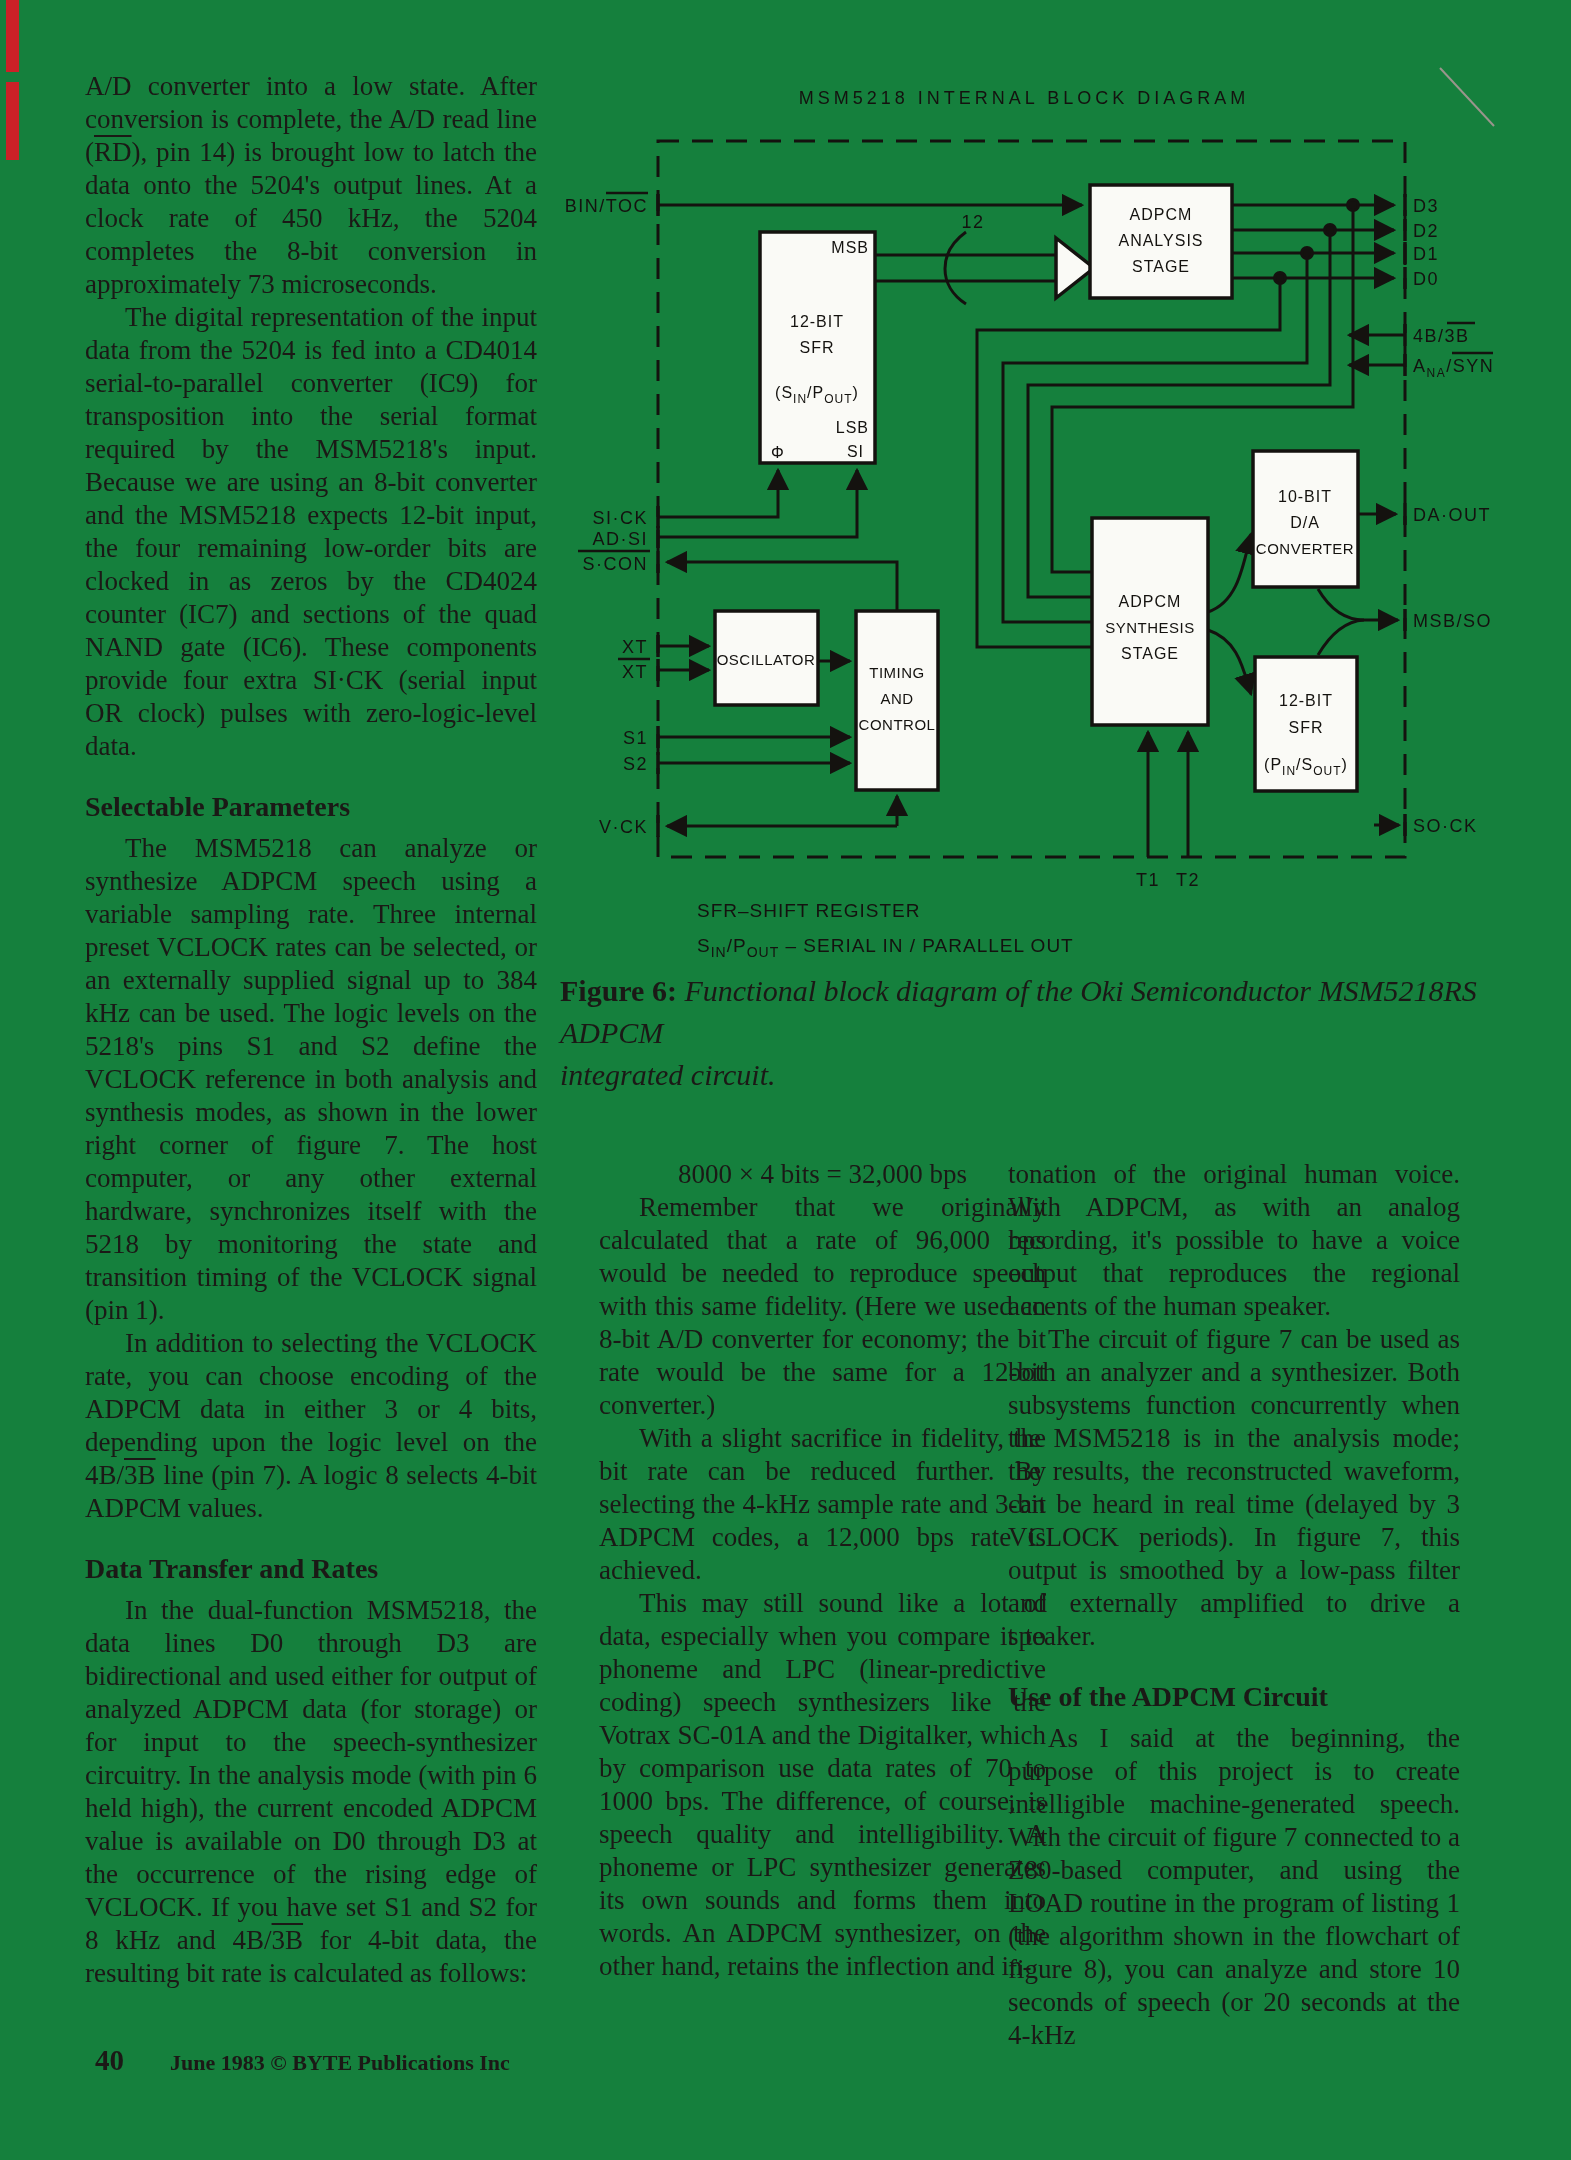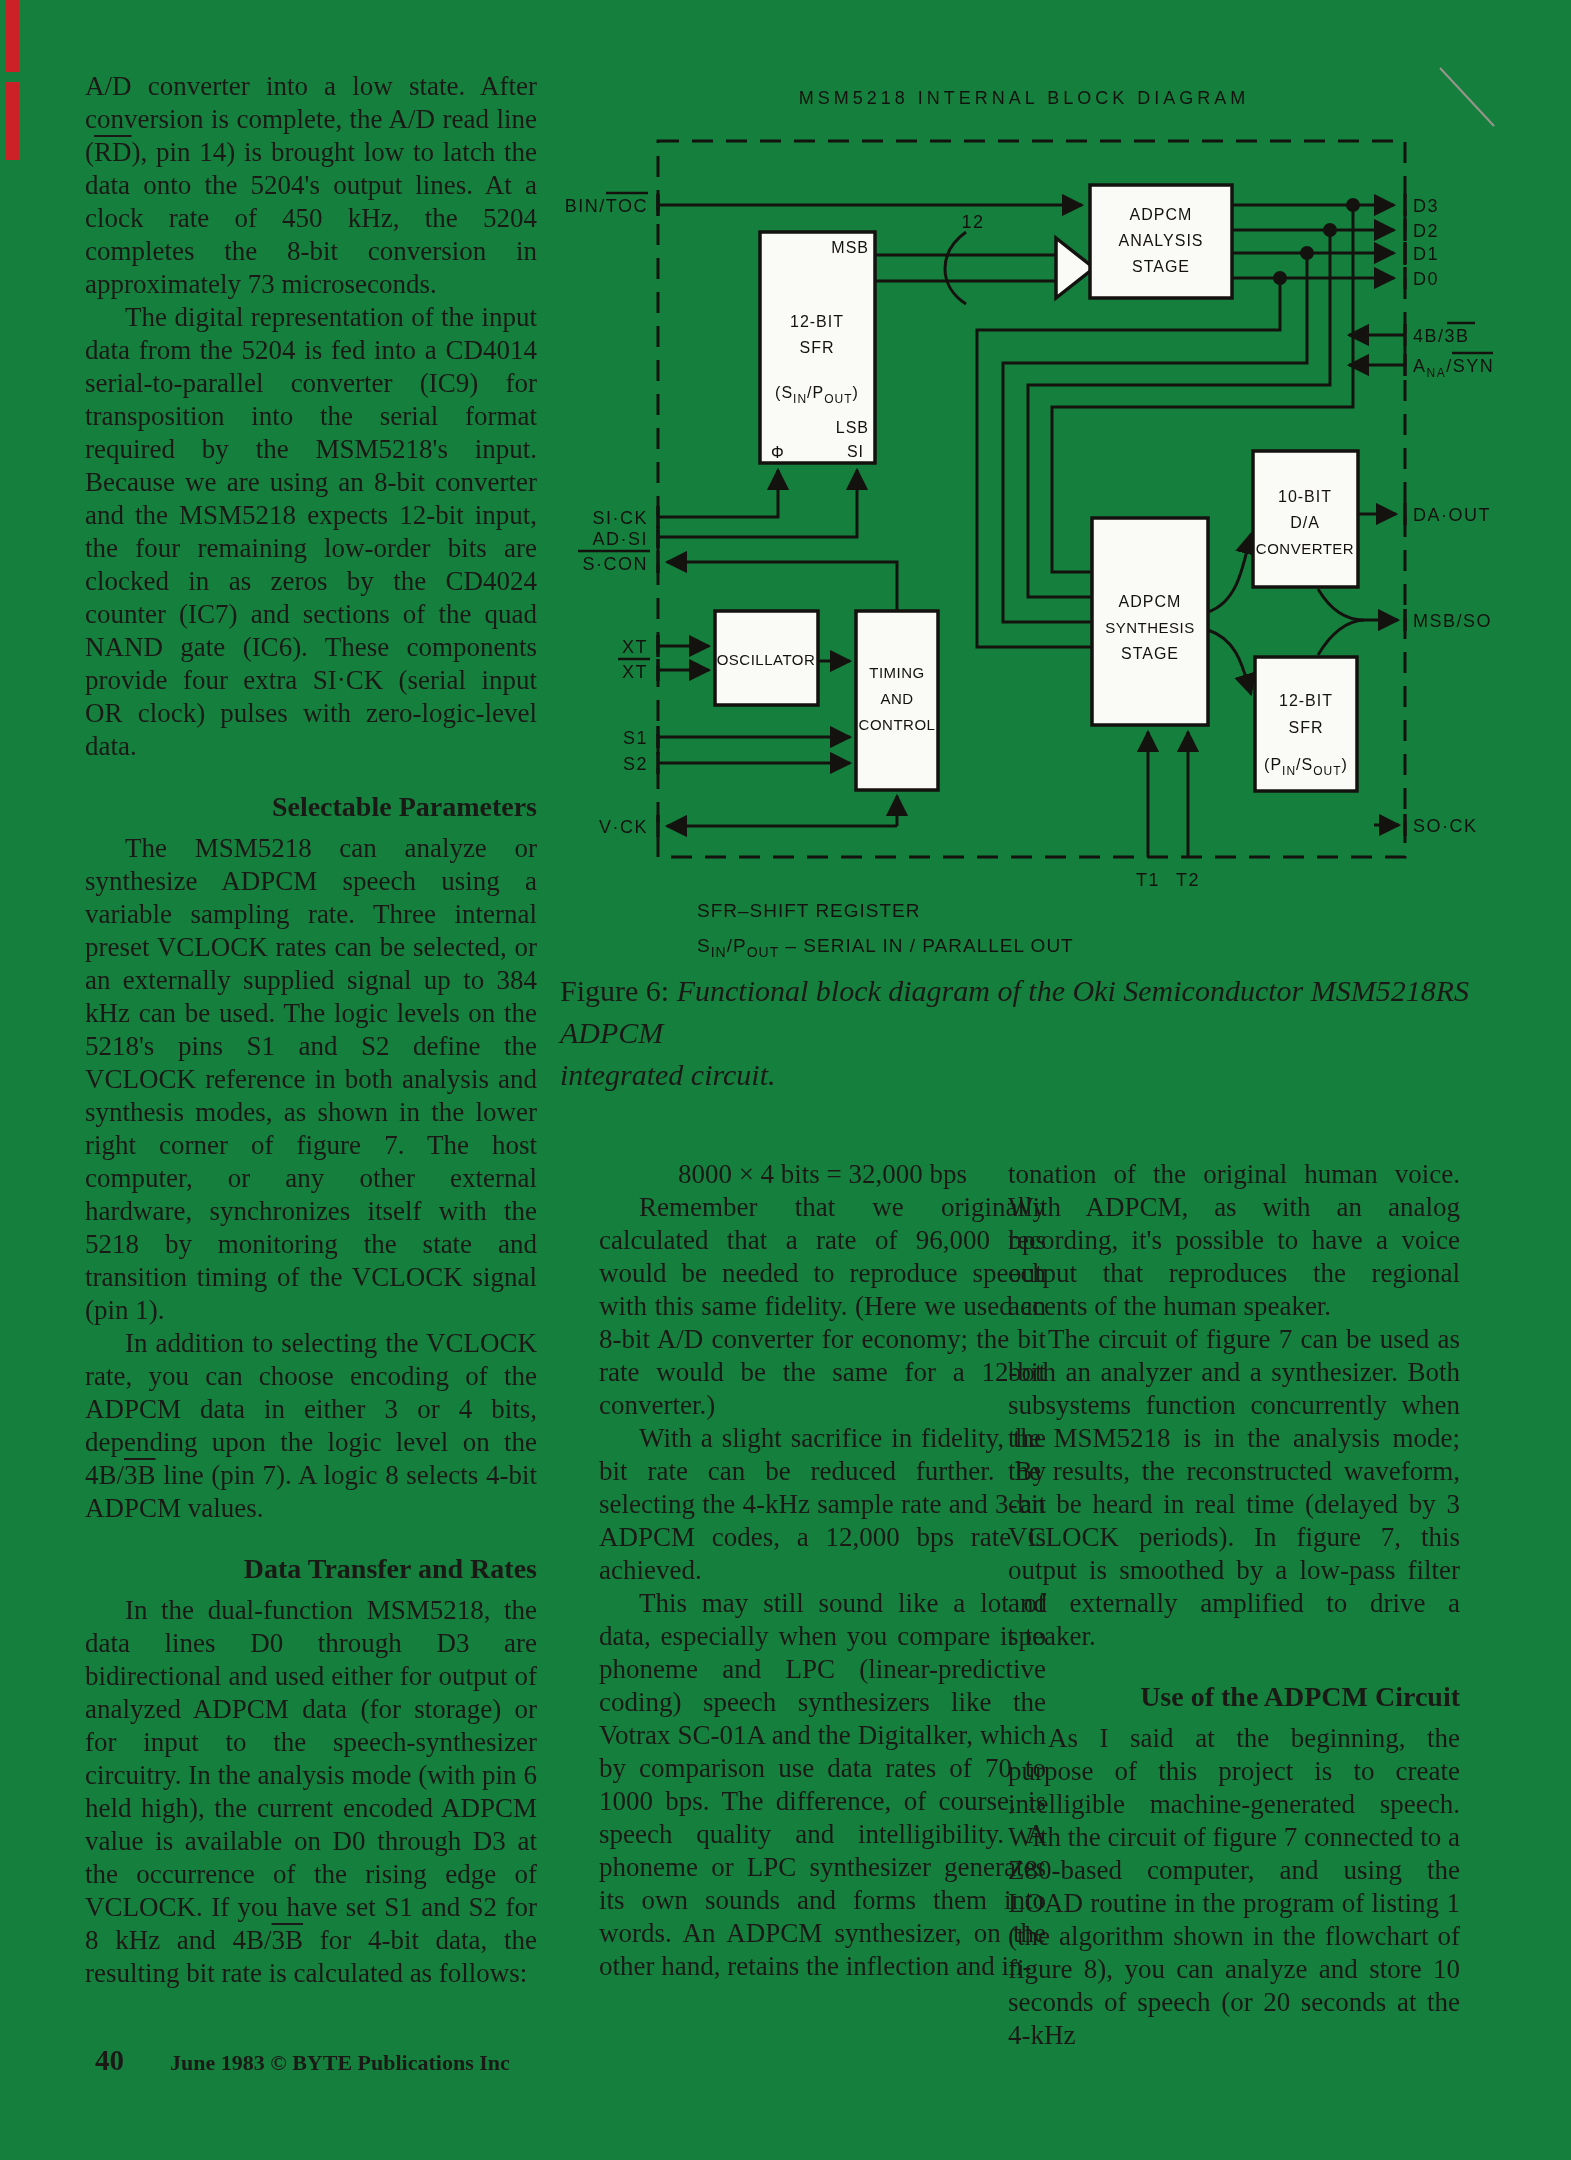--- a/index.html
+++ b/index.html
@@ -2,25 +2,25 @@
 <html><head>
 <meta charset="utf-8">
 <style>
   html,body{margin:0;padding:0;}
   #page{position:relative;width:1571px;height:2160px;background:#15803d;color:#1b1916;
         font-family:"Liberation Serif", serif;overflow:hidden;}
   .redmark{position:absolute;left:6px;width:13px;background:#cb2127;}
   .col{position:absolute;font-size:27px;line-height:33px;text-align:justify;}
   .col p{margin:0;}
   .col p.ind{text-indent:40px;}
-  .col h3{font-size:28px;line-height:33px;margin:27px 0 9px 0;text-align:right;}
+  .col h3{font-size:28px;line-height:33px;margin:27px 0 9px 0;text-align:left;}
   .ov{text-decoration:overline;text-decoration-thickness:2px;}
   .equation{text-align:center;text-indent:0;margin:6px 0 30px 0;}
   #caption{position:absolute;left:560px;top:970px;width:948px;font-size:30px;line-height:42px;}
-  #caption .cap-label{font-weight:normal;font-style:normal;}
+  #caption .cap-label{font-weight:bold;font-style:normal;}
   #caption .cap-text{font-style:italic;}
   #footer{position:absolute;left:85px;top:2044px;font-size:22px;margin-left:10px;}
   #footer .pageno{font-weight:bold;font-size:29px;margin-right:46px;}
   #footer .credit{font-weight:bold;}
   svg{position:absolute;left:0;top:0;}
   svg text{font-family:"Liberation Sans", sans-serif;fill:#14120f;}
   .dline{stroke:#14120f;stroke-width:3;fill:none;}
   .dblock{fill:#fafaf6;stroke:#14120f;stroke-width:3.5;}
   .dtick{stroke:#14120f;stroke-width:3.5;}
   .pin{font-size:18px;letter-spacing:1.5px;}

